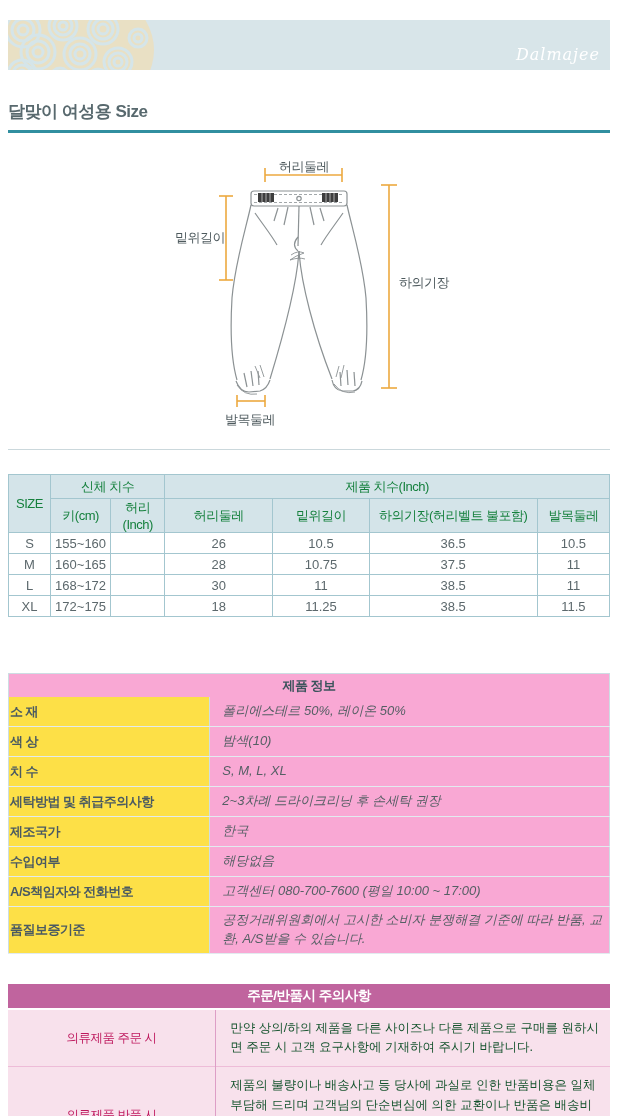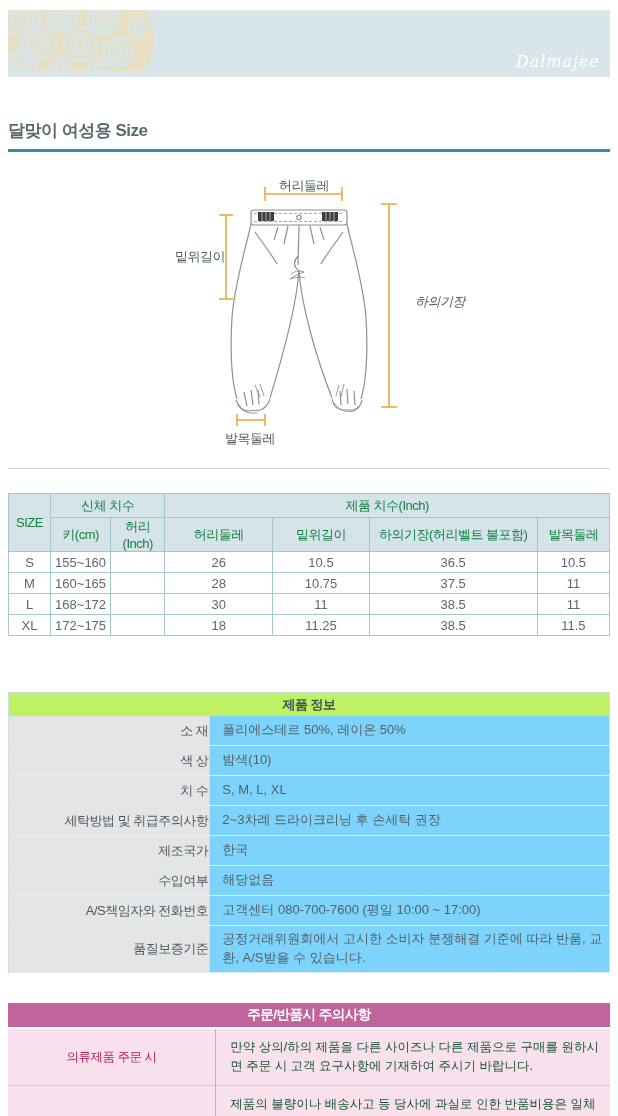--- a/index.html
+++ b/index.html
@@ -5,77 +5,77 @@
   html,body{margin:0;padding:0;background:#fff;}
   body{
     width:618px;min-height:1116px;
     font-family:"Liberation Sans","DejaVu Sans",sans-serif;
     color:#555f64;
   }
   .wrap{width:602px;margin:0 8px;}
 
   
   .banner{
-    margin-top:10px;height:67px;background:#d8e5e9;
+    margin-top:20px;height:50px;background:#d8e5e9;
     position:relative;overflow:hidden;
   }
   .banner svg{position:absolute;left:0;top:0;}
   .brand{
     position:absolute;right:10px;bottom:6px;
     font-family:"DejaVu Serif",serif;font-style:italic;
     color:#ffffff;font-size:16px;letter-spacing:1px;
   }
 
   
   .page-title{
-    margin-top:42px;font-size:17px;font-weight:600;color:#58696e;
+    margin-top:30px;font-size:17px;font-weight:600;color:#58696e;
     letter-spacing:-0.5px;
   }
   .title-rule{margin-top:7px;height:3px;background:#318fa0;}
 
   
   .diagram{
     position:relative;height:316px;
     border-bottom:1px solid #cbd8dc;
   }
   .diagram svg{position:absolute;left:0;top:0;}
   .dlabel{
     position:absolute;font-size:13px;color:#4e5a5e;letter-spacing:-0.5px;
   }
   .dlabel.waist{left:246px;top:25px;width:100px;text-align:center;}
   .dlabel.crotch{left:155px;top:96px;width:62px;text-align:right;}
-  .dlabel.length{left:407px;top:141px;font-style:italic;}
+  .dlabel.length{left:391px;top:141px;}
   .dlabel.ankle{left:206px;top:278px;width:72px;text-align:center;}
 
   
   table{border-collapse:collapse;width:100%;}
   .size-table{margin-top:24px;font-size:13px;}
   .size-table th,.size-table td{
     border:1px solid #a3c6cf;text-align:center;padding:0 2px;
   }
   .size-table{border:1px solid #7fa8b4;}
   .size-table th{
     background:#d4e4e9;font-weight:normal;color:#15803d;height:23px;
     letter-spacing:-0.5px;
   }
   .size-table td{height:20px;color:#5c686c;background:#fff;}
 
   
   .info-table{margin-top:56px;font-size:13px;border:1px solid #cddde3;}
   .info-table .tbl-title{
-    background:#bef264;color:#3c535c;font-weight:600;height:21px;
+    background:#f9a8d4;color:#3c535c;font-weight:600;height:21px;
     text-align:center;letter-spacing:-0.5px;
   }
   .info-table td{border-bottom:1px solid #e2ebef;}
   .info-table td.lbl{
-    background:#e5e5e5;width:33.5%;text-align:right;color:#4a5a62;
-    border-right:1px solid #cddde3;height:27px;letter-spacing:-0.5px;
+    background:#fde047;width:33.5%;text-align:left;color:#4a5a62;
+    border-right:1px solid #cddde3;height:27px;letter-spacing:-0.5px;font-weight:bold;
   }
   .info-table td.val{
-    background:#7dd3fc;padding:4px 4px 4px 12px;line-height:1.45;
+    background:#f9a8d4;padding:4px 4px 4px 12px;line-height:1.45;font-style:italic;
   }
 
   
   .notice-table{margin-top:30px;font-size:12.5px;}
   .notice-table .tbl-title{
     background:#c0649e;color:#ffffff;font-weight:bold;font-size:13.5px;
     height:22px;text-align:center;border-bottom:2px solid #ffffff;
     letter-spacing:-0.5px;
   }
   .notice-table td{background:#f8e1ec;}

